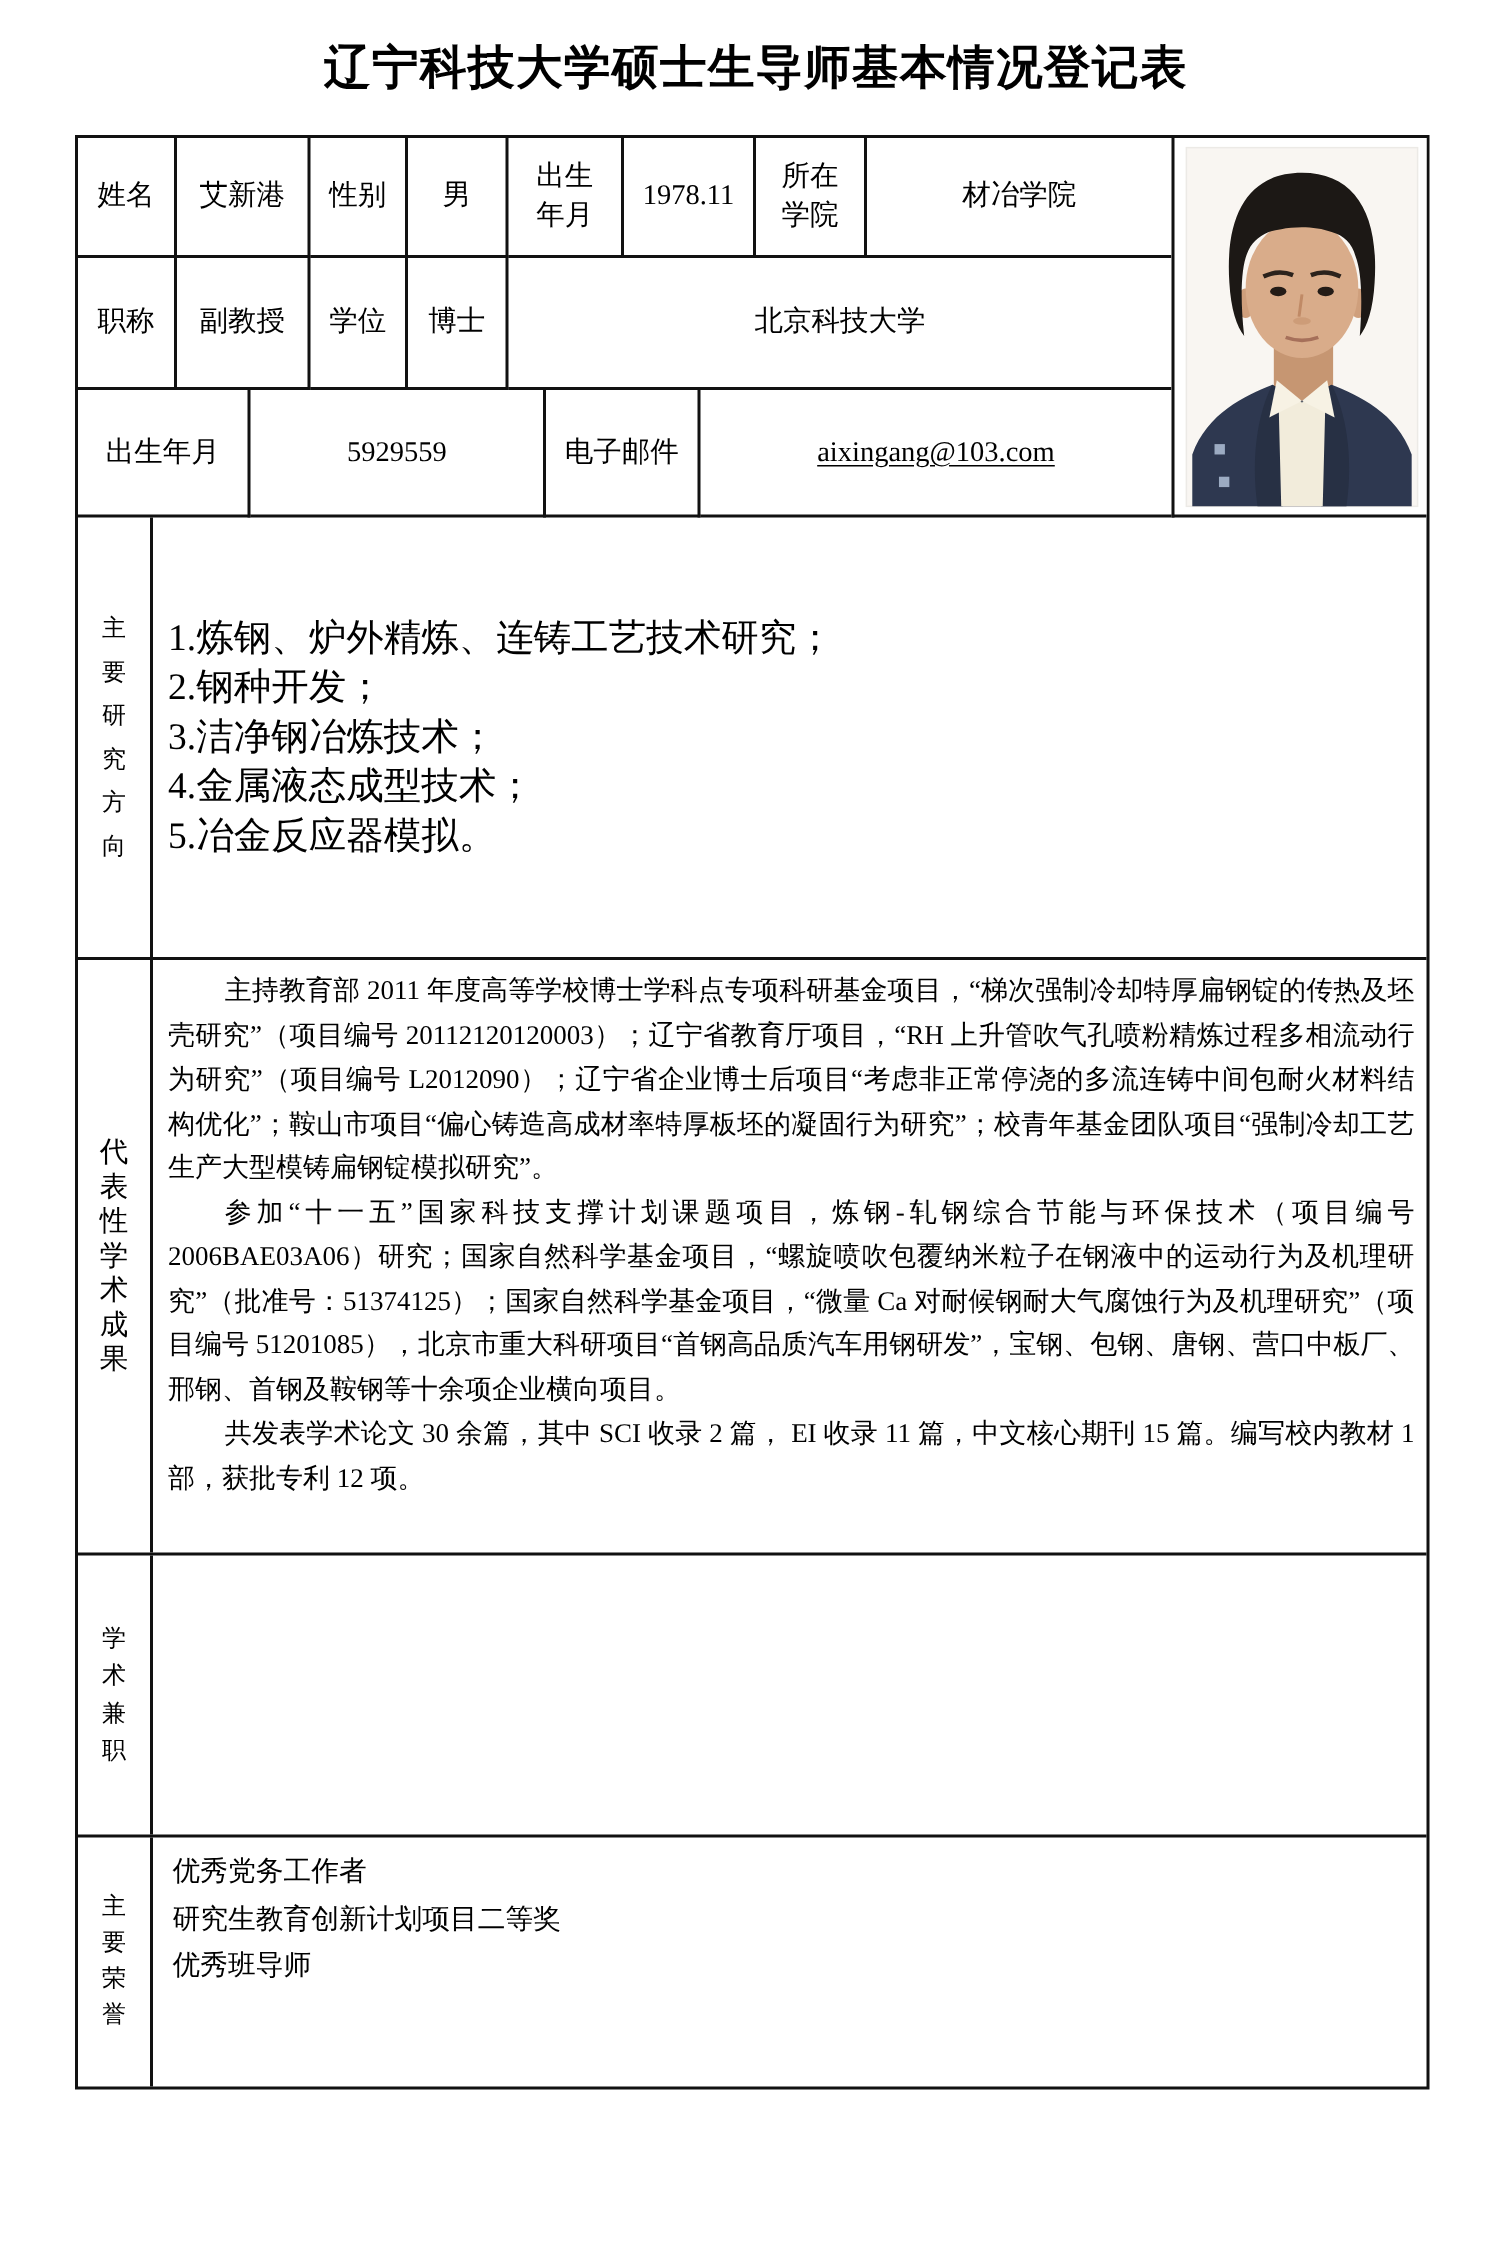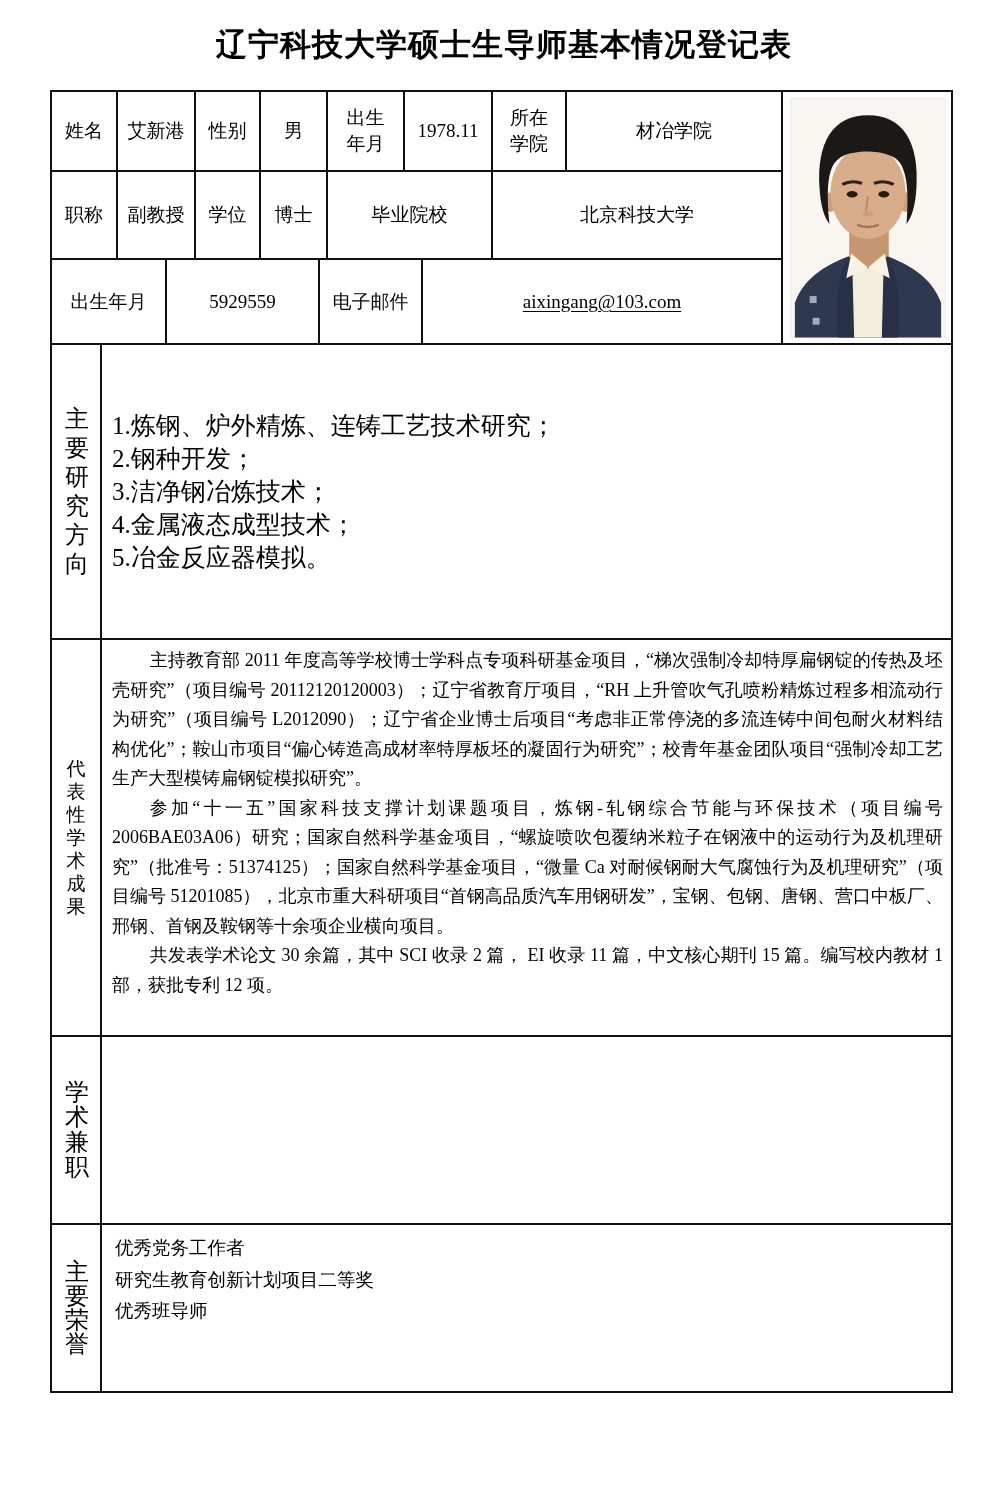--- a/index.html
+++ b/index.html
@@ -25,44 +25,44 @@
   .row { display:flex; box-sizing:border-box; }
   .rowA { height:80px; } .rowB { height:88px; } .rowC { height:85px; }
   .cell {
     box-sizing:border-box;
     border-right:2px solid #111; border-bottom:2px solid #111;
     display:flex; align-items:center; justify-content:center;
     text-align:center; font-size:19px; line-height:1.35;
   }
   .cell.last { border-right:none; }
   .flex1 { flex:1; }
-  .cw66{width:66px}.cw93{width:78px}.cw65{width:65px}.cw67{width:67px}
+  .cw66{width:66px}.cw93{width:89px}.cw65{width:65px}.cw67{width:67px}
   .cw77{width:77px}.cw88{width:88px}.cw74{width:74px}.cw165{width:165px}
-  .cw115{width:115px}.cw177{width:153px}.cw103{width:103px}
+  .cw115{width:115px}.cw177{width:197px}.cw103{width:103px}
   .w2 { display:inline-block; max-width:2.25em; }
   .email-link { text-decoration:underline; text-underline-offset:3px; color:#000; cursor:pointer; }
   .photo-cell {
     flex:1; box-sizing:border-box;
     border-left:2px solid #111; border-bottom:2px solid #111;
     background:#fff; display:flex; align-items:center; justify-content:center;
   }
   .photo-cell svg { display:block; width:100%; height:100%; }
   .section { border-bottom:2px solid #111; }
   .section.last { border-bottom:none; }
   .band-research { height:295px; }
   .band-achv     { height:397px; }
   .band-part     { height:188px; }
   .band-honor    { height:166px; }
   .vlabel-cell {
     width:50px; box-sizing:border-box; border-right:2px solid #111;
     display:flex; align-items:center; justify-content:center;
   }
   .vlabel {
     width:22px; word-break:break-all; text-align:center;
-    font-size:24px;
+    font-size:16px;
   }
   .vl-research { line-height:29px; }
   .vl-achv     { line-height:23px; font-size:19px; }
   .vl-part     { line-height:25px; }
   .vl-honor    { line-height:24px; }
   .content-cell { flex:1; box-sizing:border-box; overflow:hidden; }
   .research-content { padding:64px 14px 0 10px; font-size:25px; }
   .research-content .ritem { line-height:33px; }
   .achv-content { padding:6px 8px 0 10px; font-size:18px; line-height:29.5px; text-align:justify; }
   .achv-content p { margin:0; text-indent:2.1em; }
@@ -92,21 +92,20 @@
             <span class="w2">所在学院</span>
           </div>
         <div class="cell flex1 last">材冶学院</div>
       </div>
 
       <div class="row rowB">
         <div class="cell cw66">职称</div>
         <div class="cell cw93">副教授</div>
         <div class="cell cw65">学位</div>
         <div class="cell cw67">博士</div>
-        <div class="cell cw165">毕业院校</div>
         <div class="cell flex1 last">北京科技大学</div>
       </div>
 
       <div class="row rowC">
         <div class="cell cw115">出生年月</div>
         <div class="cell cw177">5929559</div>
         <div class="cell cw103">电子邮件</div>
         <div class="cell flex1 last">
           <span class="email-link">aixingang@103.com</span>
         </div>

